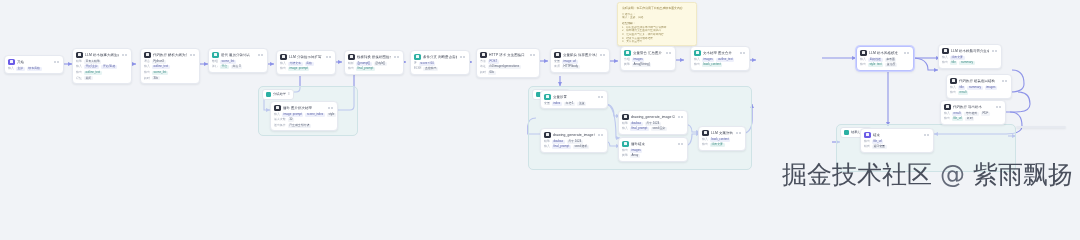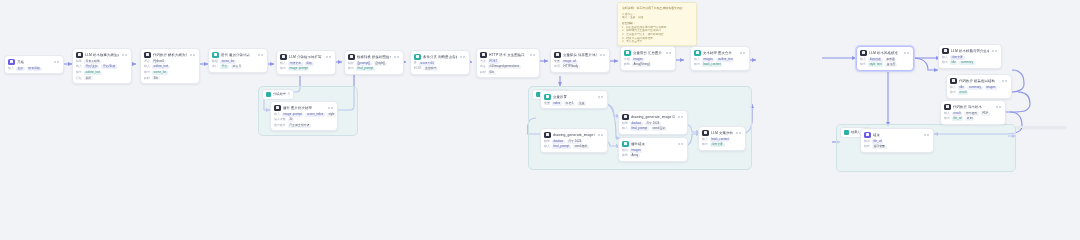--- a/index.html
+++ b/index.html
@@ -698,13 +698,18 @@
           <span class="chip v">file_url</span>
         </div>
         <div class="nrow">
           <span class="k">模式</span>
           <span class="chip">返回变量</span>
         </div>
       </div>
     </div>
   <div class="node" style="left:1016px;top:126px;width:48px;"></div>
 
+  <div class="wm" style="left:782px;top:160px;">
+    <span>掘金技术社区</span>
+    <span class="at">@</span>
+    <span>紫雨飘扬</span>
+  </div>
 </div>
 
 </body></html>

